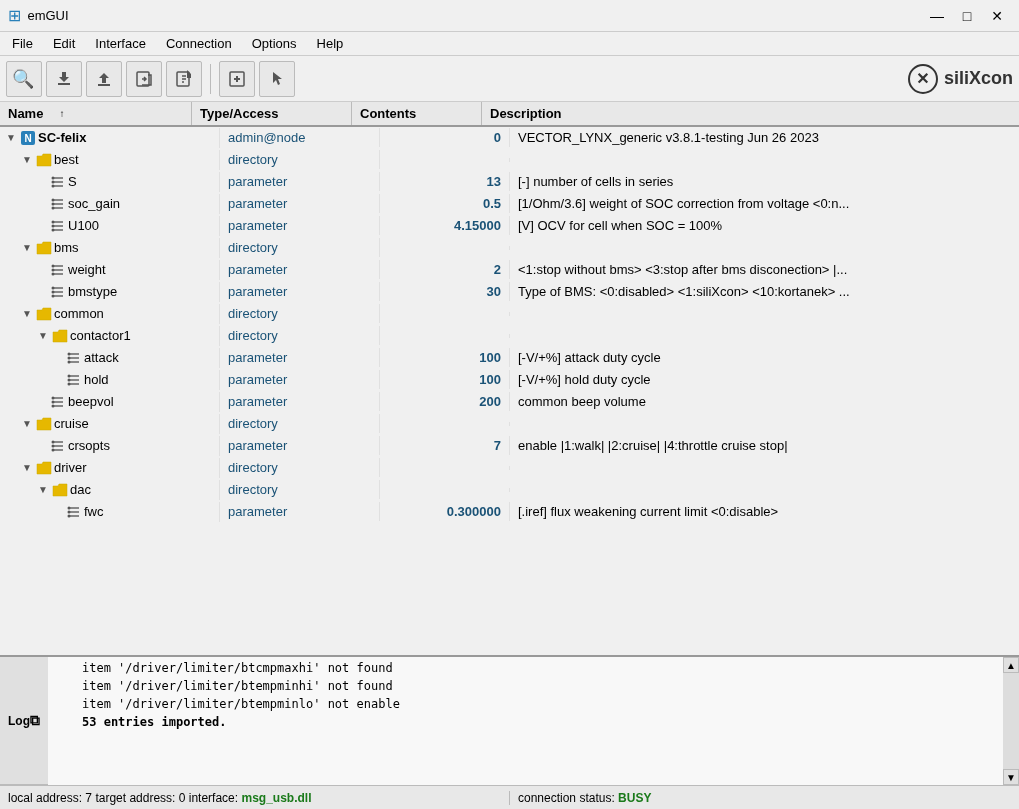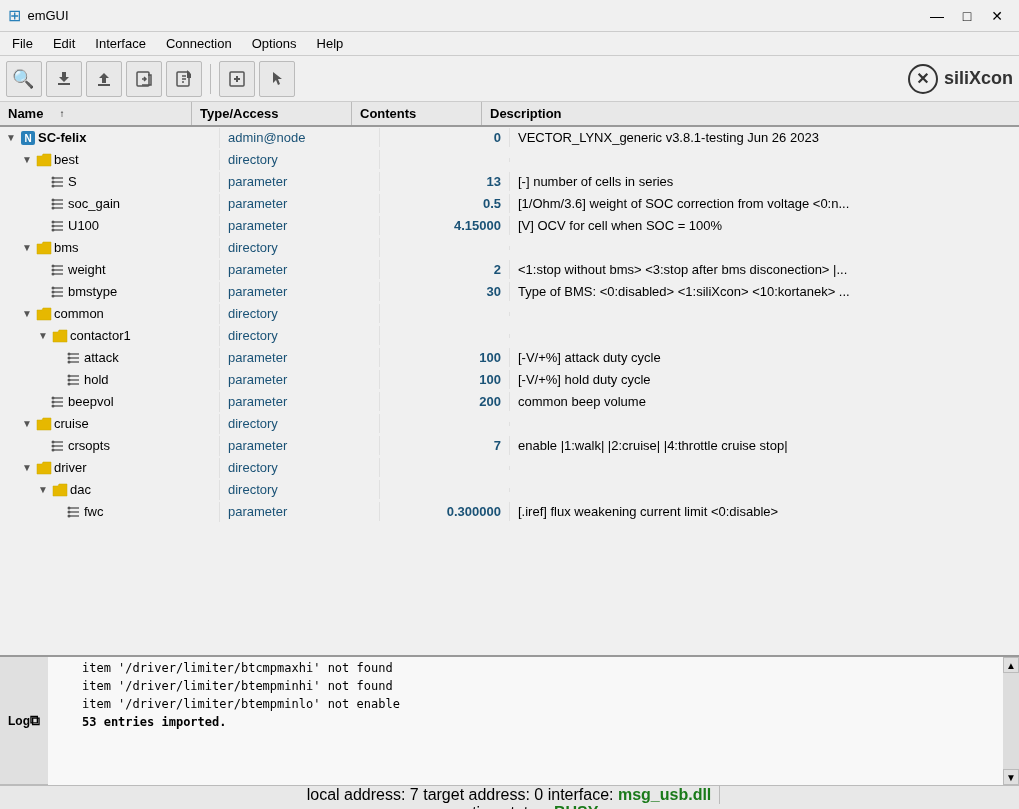--- a/index.html
+++ b/index.html
@@ -58,21 +58,21 @@
     #log-header { background: #e0e0e0; padding: 2px 8px; font-weight: bold; font-size: 12px; border-bottom: 1px solid #bbb; display: flex; align-items: center; justify-content: space-between; }
     .log-line { line-height: 1.5; }
 
     
     #log-wrapper { display: flex; flex: 1; overflow: hidden; margin-left: 26px; }
     #log-inner { flex: 1; overflow-y: auto; padding: 2px 8px; font-size: 12px; font-family: monospace; }
     #log-scroll { width: 16px; background: #e0e0e0; display: flex; flex-direction: column; }
     #log-inner::-webkit-scrollbar { width: 0; }
 
     
-    #status-bar { background: #e8e8e8; border-top: 1px solid #bbb; display: flex; height: 24px; align-items: center; font-size: 16px; flex-shrink: 0; flex-direction: column; }
+    #status-bar { background: #e8e8e8; border-top: 1px solid #bbb; display: flex; height: 24px; align-items: center; font-size: 12px; flex-shrink: 0; }
     #status-left { flex: 1; padding: 0 8px; border-right: 1px solid #bbb; }
     #status-right { flex: 1; padding: 0 8px; }
     .status-highlight { color: #1a7a1a; font-weight: bold; }
 
     .sort-arrow { font-size: 10px; margin-left: 4px; }
   </style>
 </head>
 <body>
 
 <div id="title-bar">

